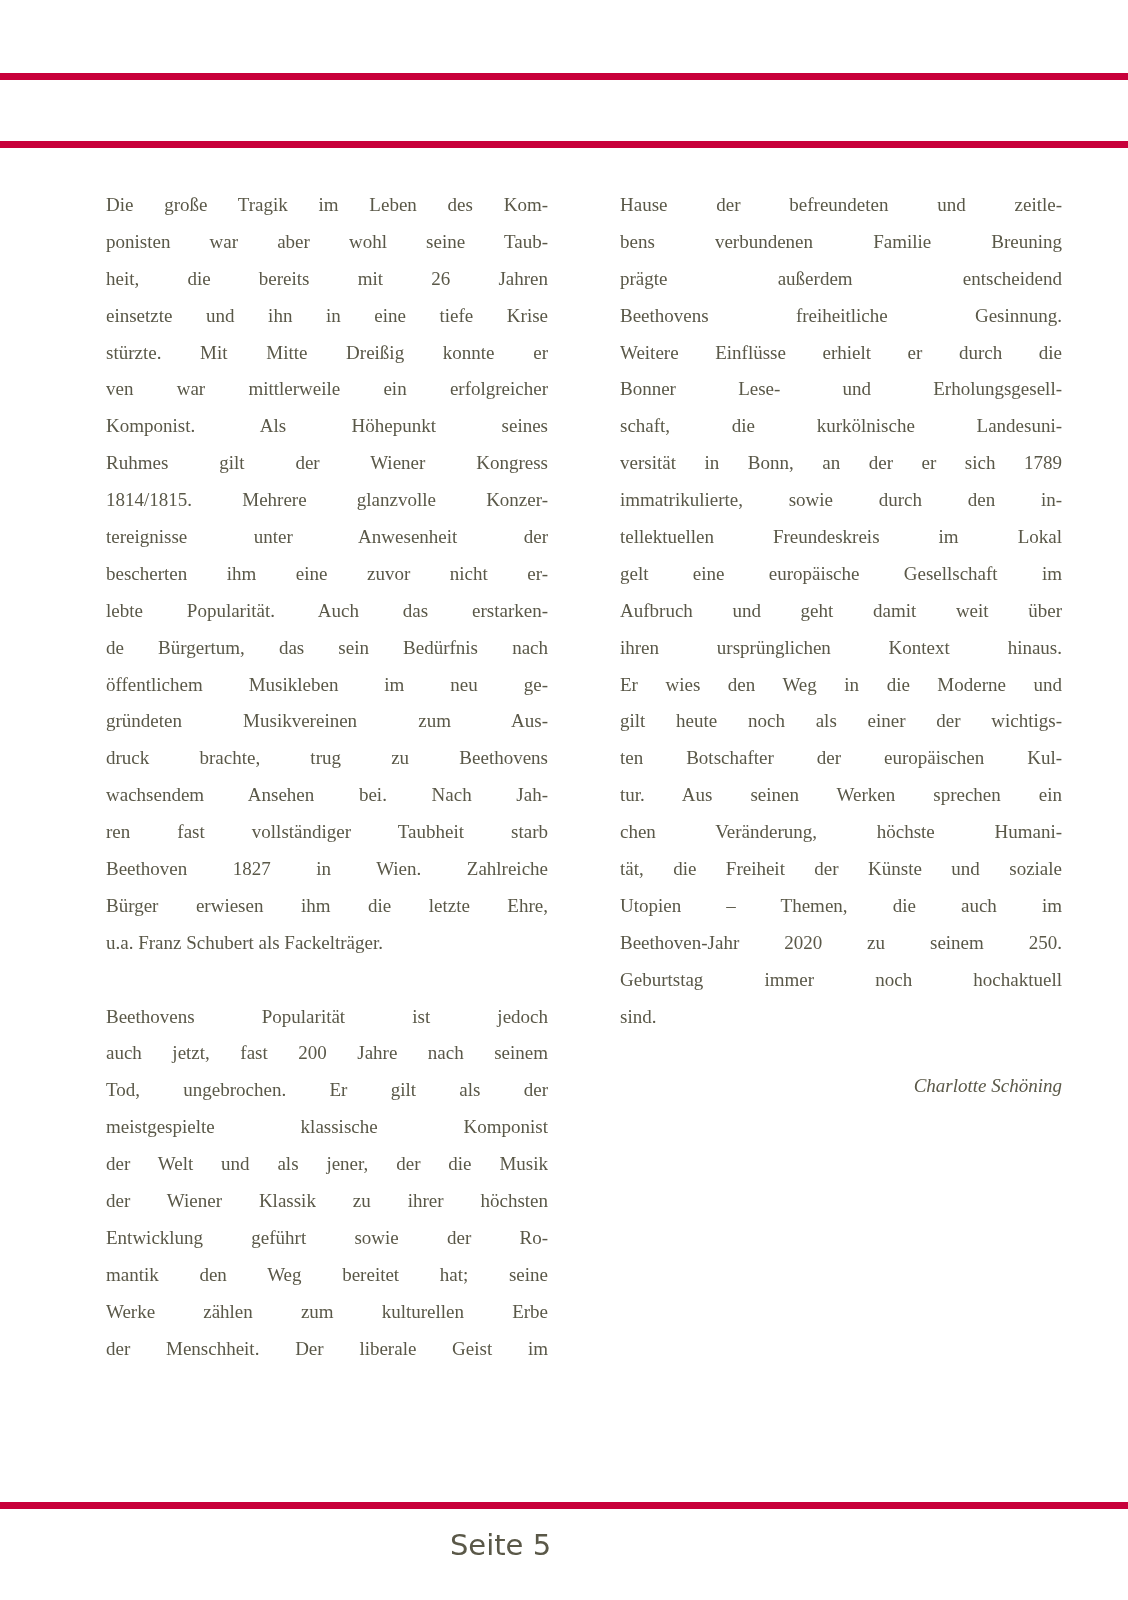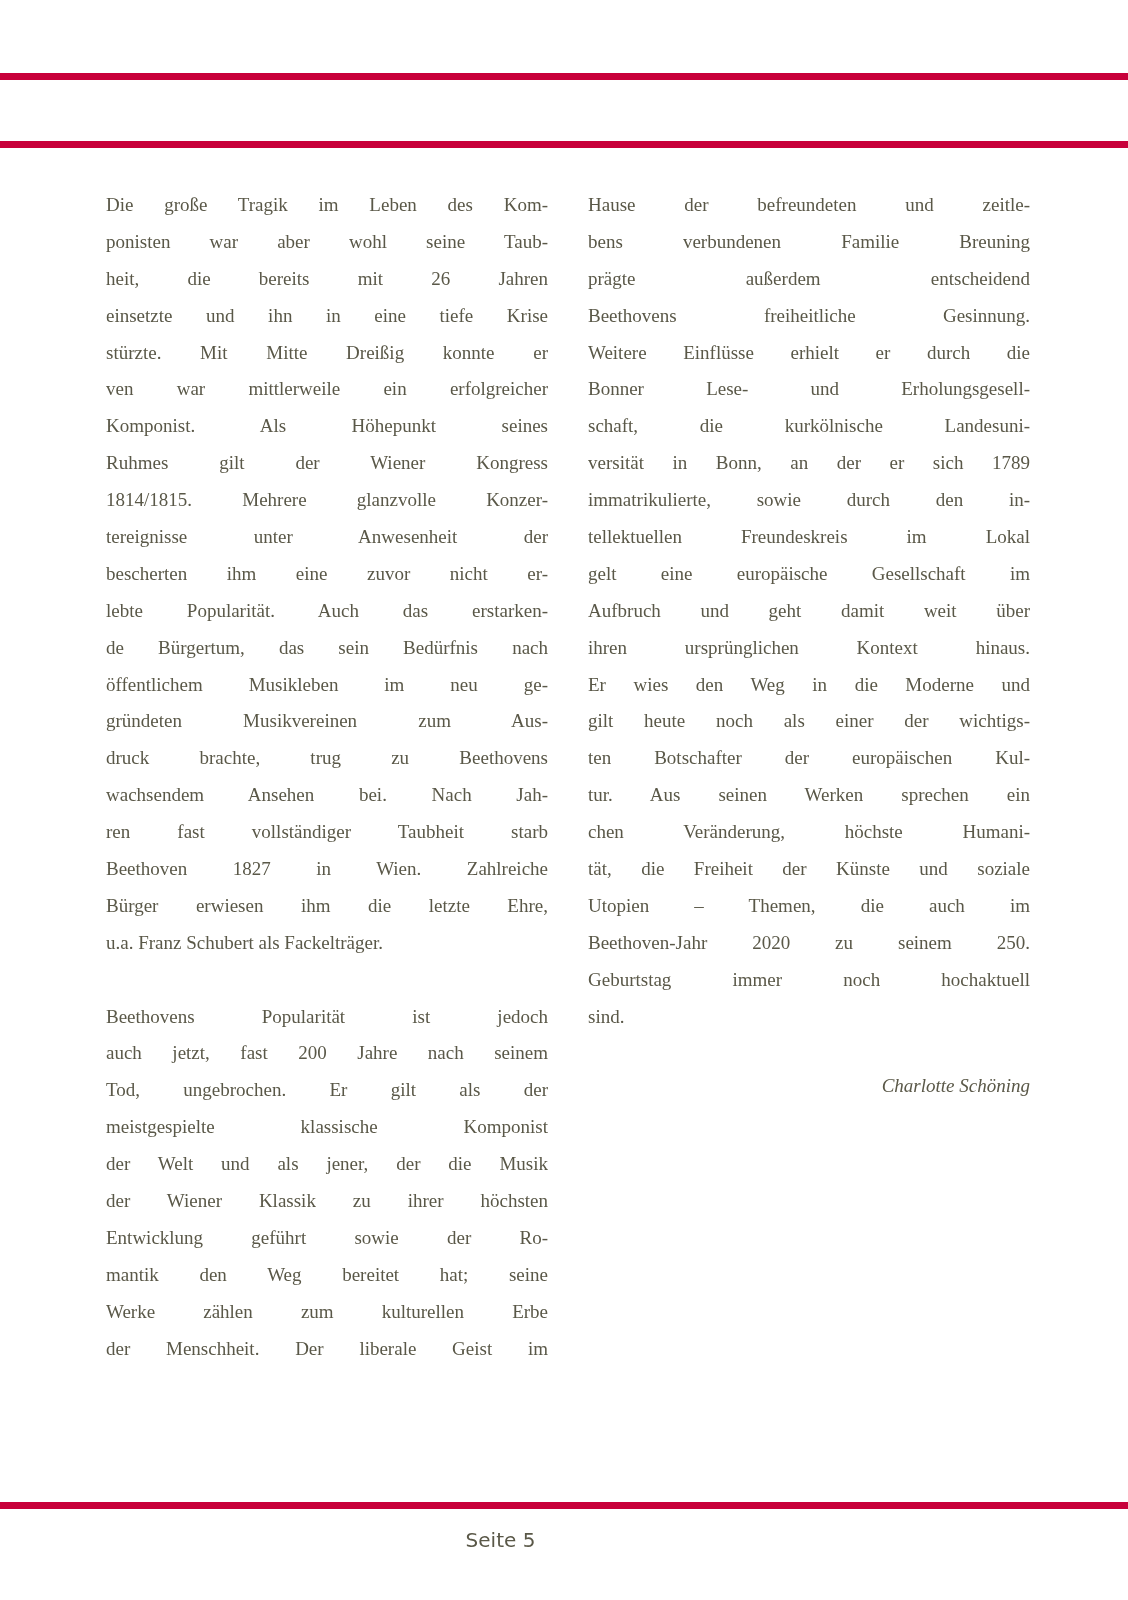--- a/index.html
+++ b/index.html
@@ -5,27 +5,27 @@
   html, body { margin: 0; padding: 0; background: #ffffff; }
   body { width: 1128px; height: 1600px; position: relative; overflow: hidden; }
   .rule { position: absolute; left: 0; width: 1128px; height: 7px; background: #c8003a; }
   .rule.top1 { top: 73px; }
   .rule.top2 { top: 141px; }
   .rule.bottom { top: 1502px; }
   .col { position: absolute; top: 187px; width: 442px;
          font-family: Liberation Serif, serif; font-size: 19px; line-height: 36.9px;
          color: #5a5848; }
   .col.left { left: 106px; }
-  .col.right { left: 588px; }
+  .col.right { left: 620px; }
   .line { display: block; white-space: nowrap; text-align: justify; text-align-last: justify; height: 36.9px; overflow: hidden; }
   .line.last { text-align: center; text-align-last: left; }
   .gap { display: block; height: 36.9px; }
   .signature { display: block; text-align: right; font-style: italic; margin-top: 33px; }
   .footer { position: absolute; top: 1528px; left: 0; width: 1001px; text-align: center;
-            font-family: "DejaVu Sans", sans-serif; font-size: 20px; color: #5a5848; }
+            font-family: "DejaVu Sans", sans-serif; font-size: 29px; color: #5a5848; }
 </style>
 </head>
 <body>
 
 <div class="rule top1"></div>
 <div class="rule top2"></div>
 
 <div class="col left">
   <div>
     <span class="line">Die große Tragik im Leben des Kom-</span>

